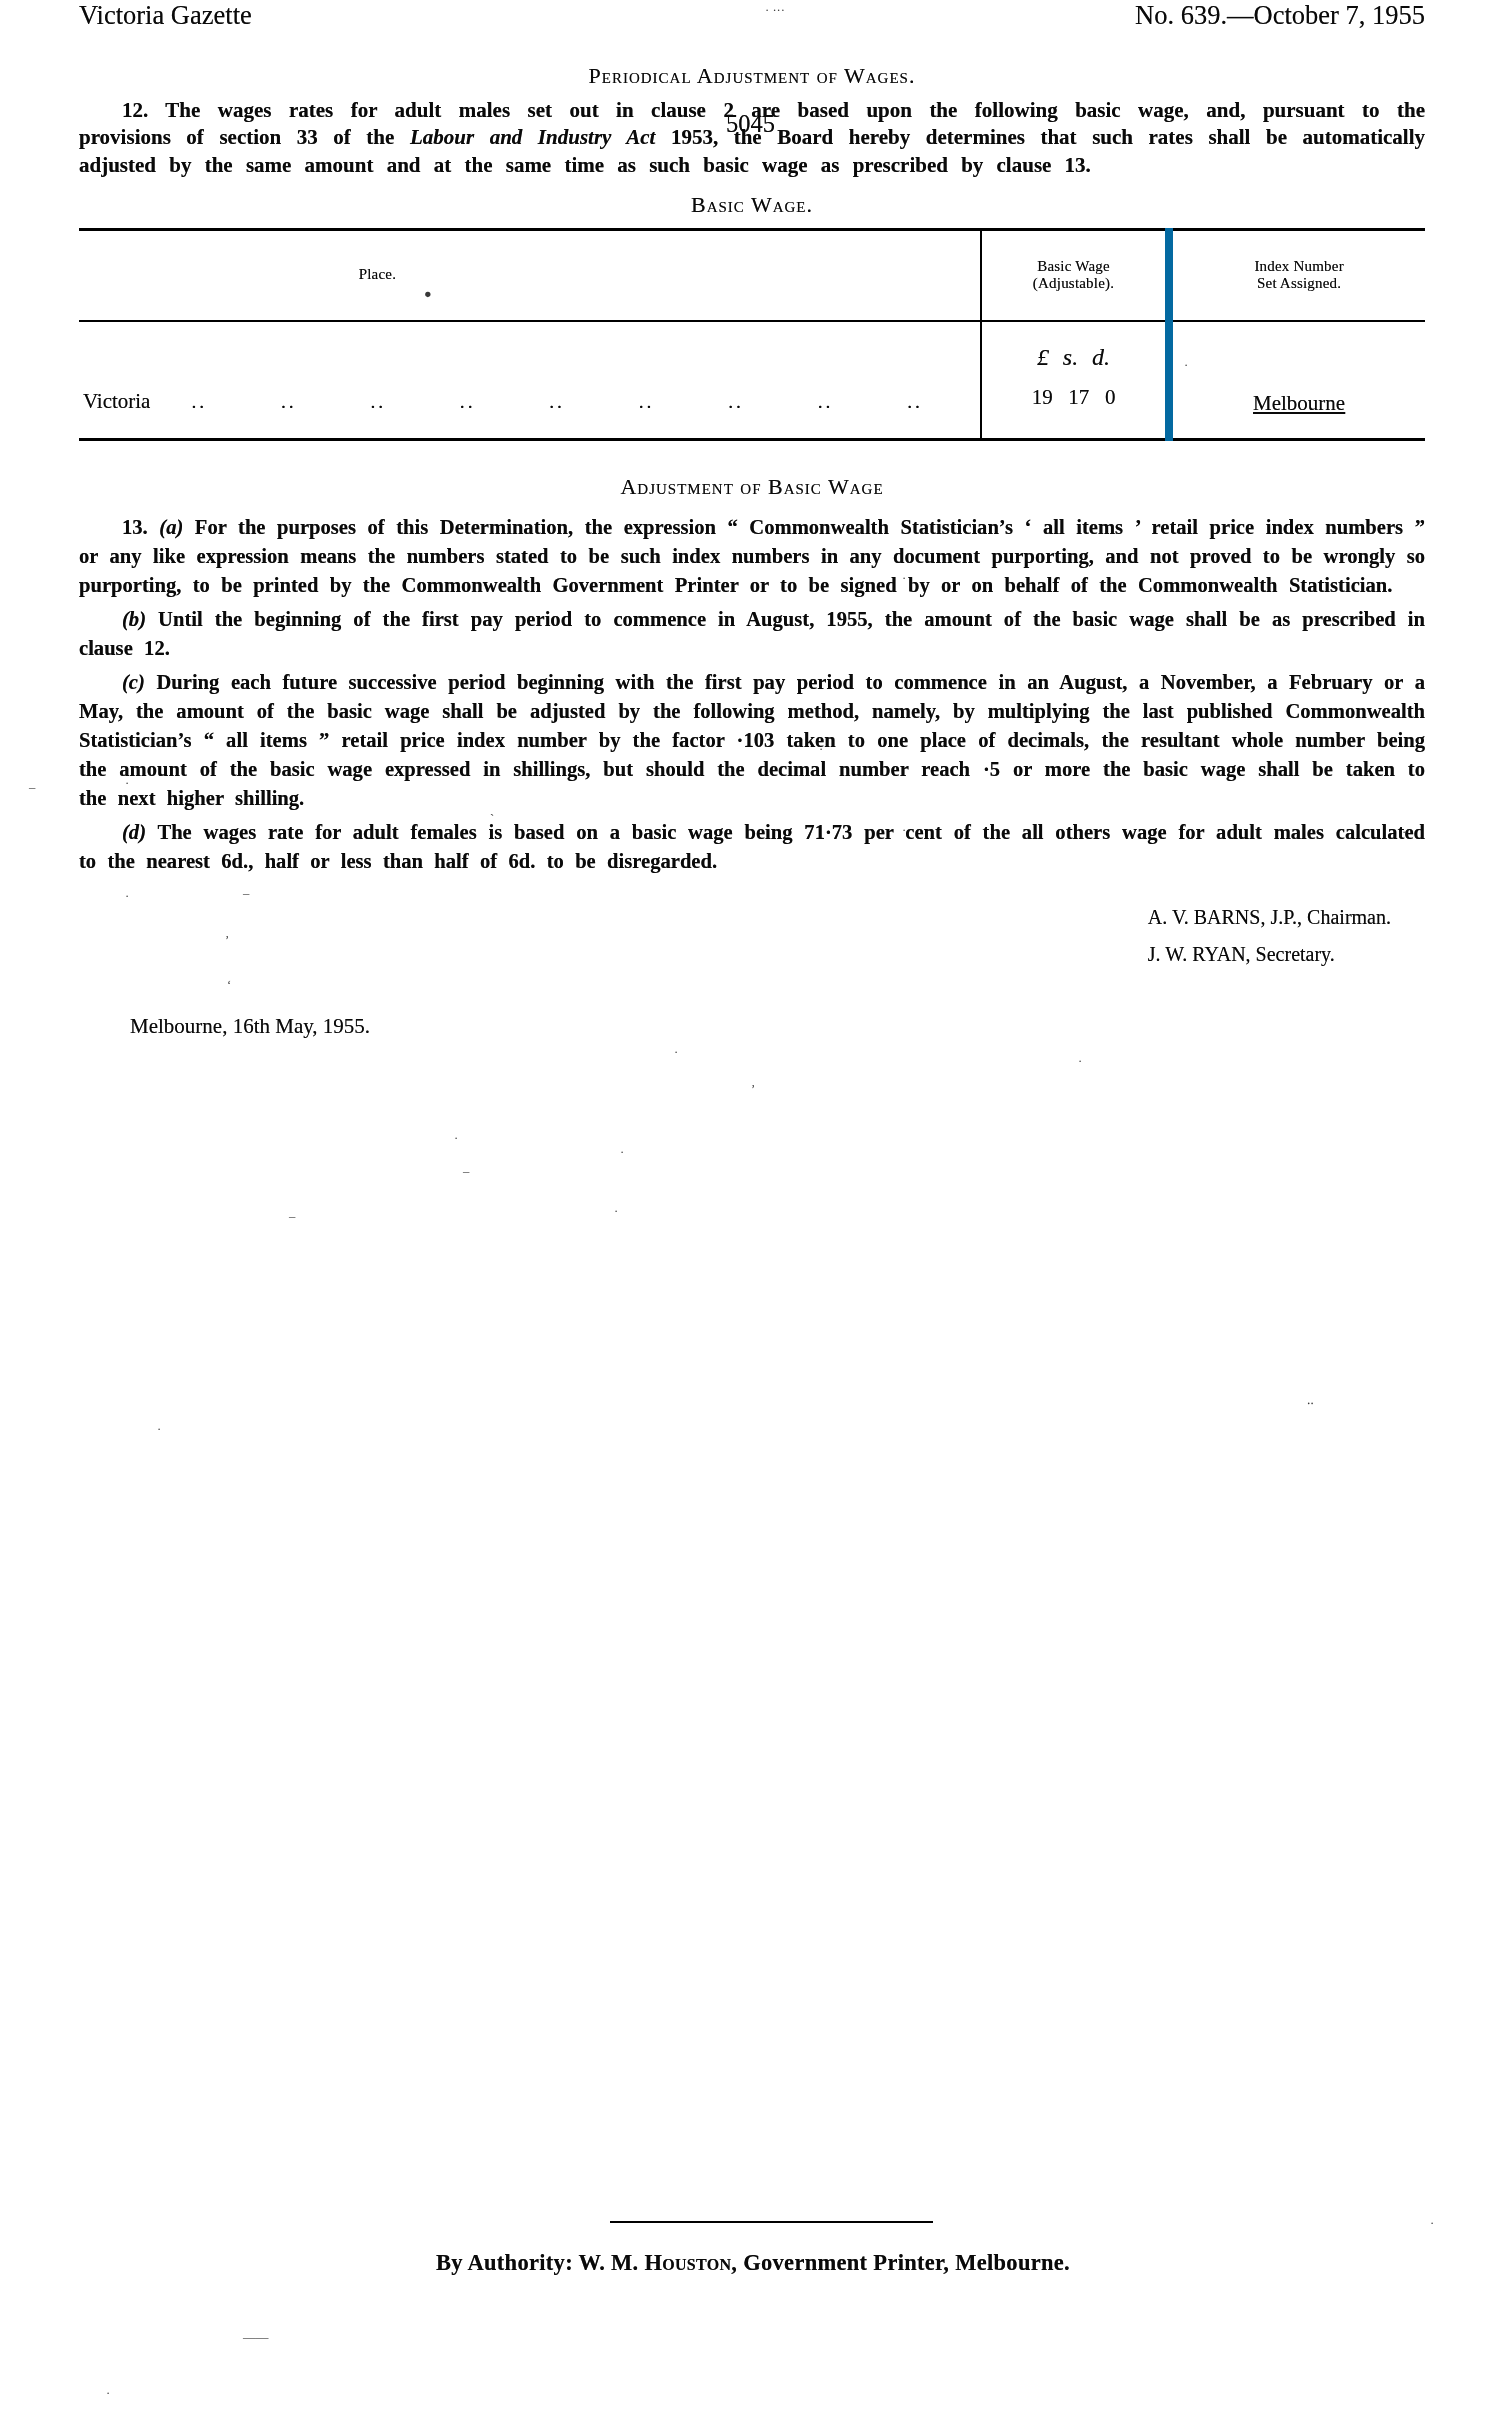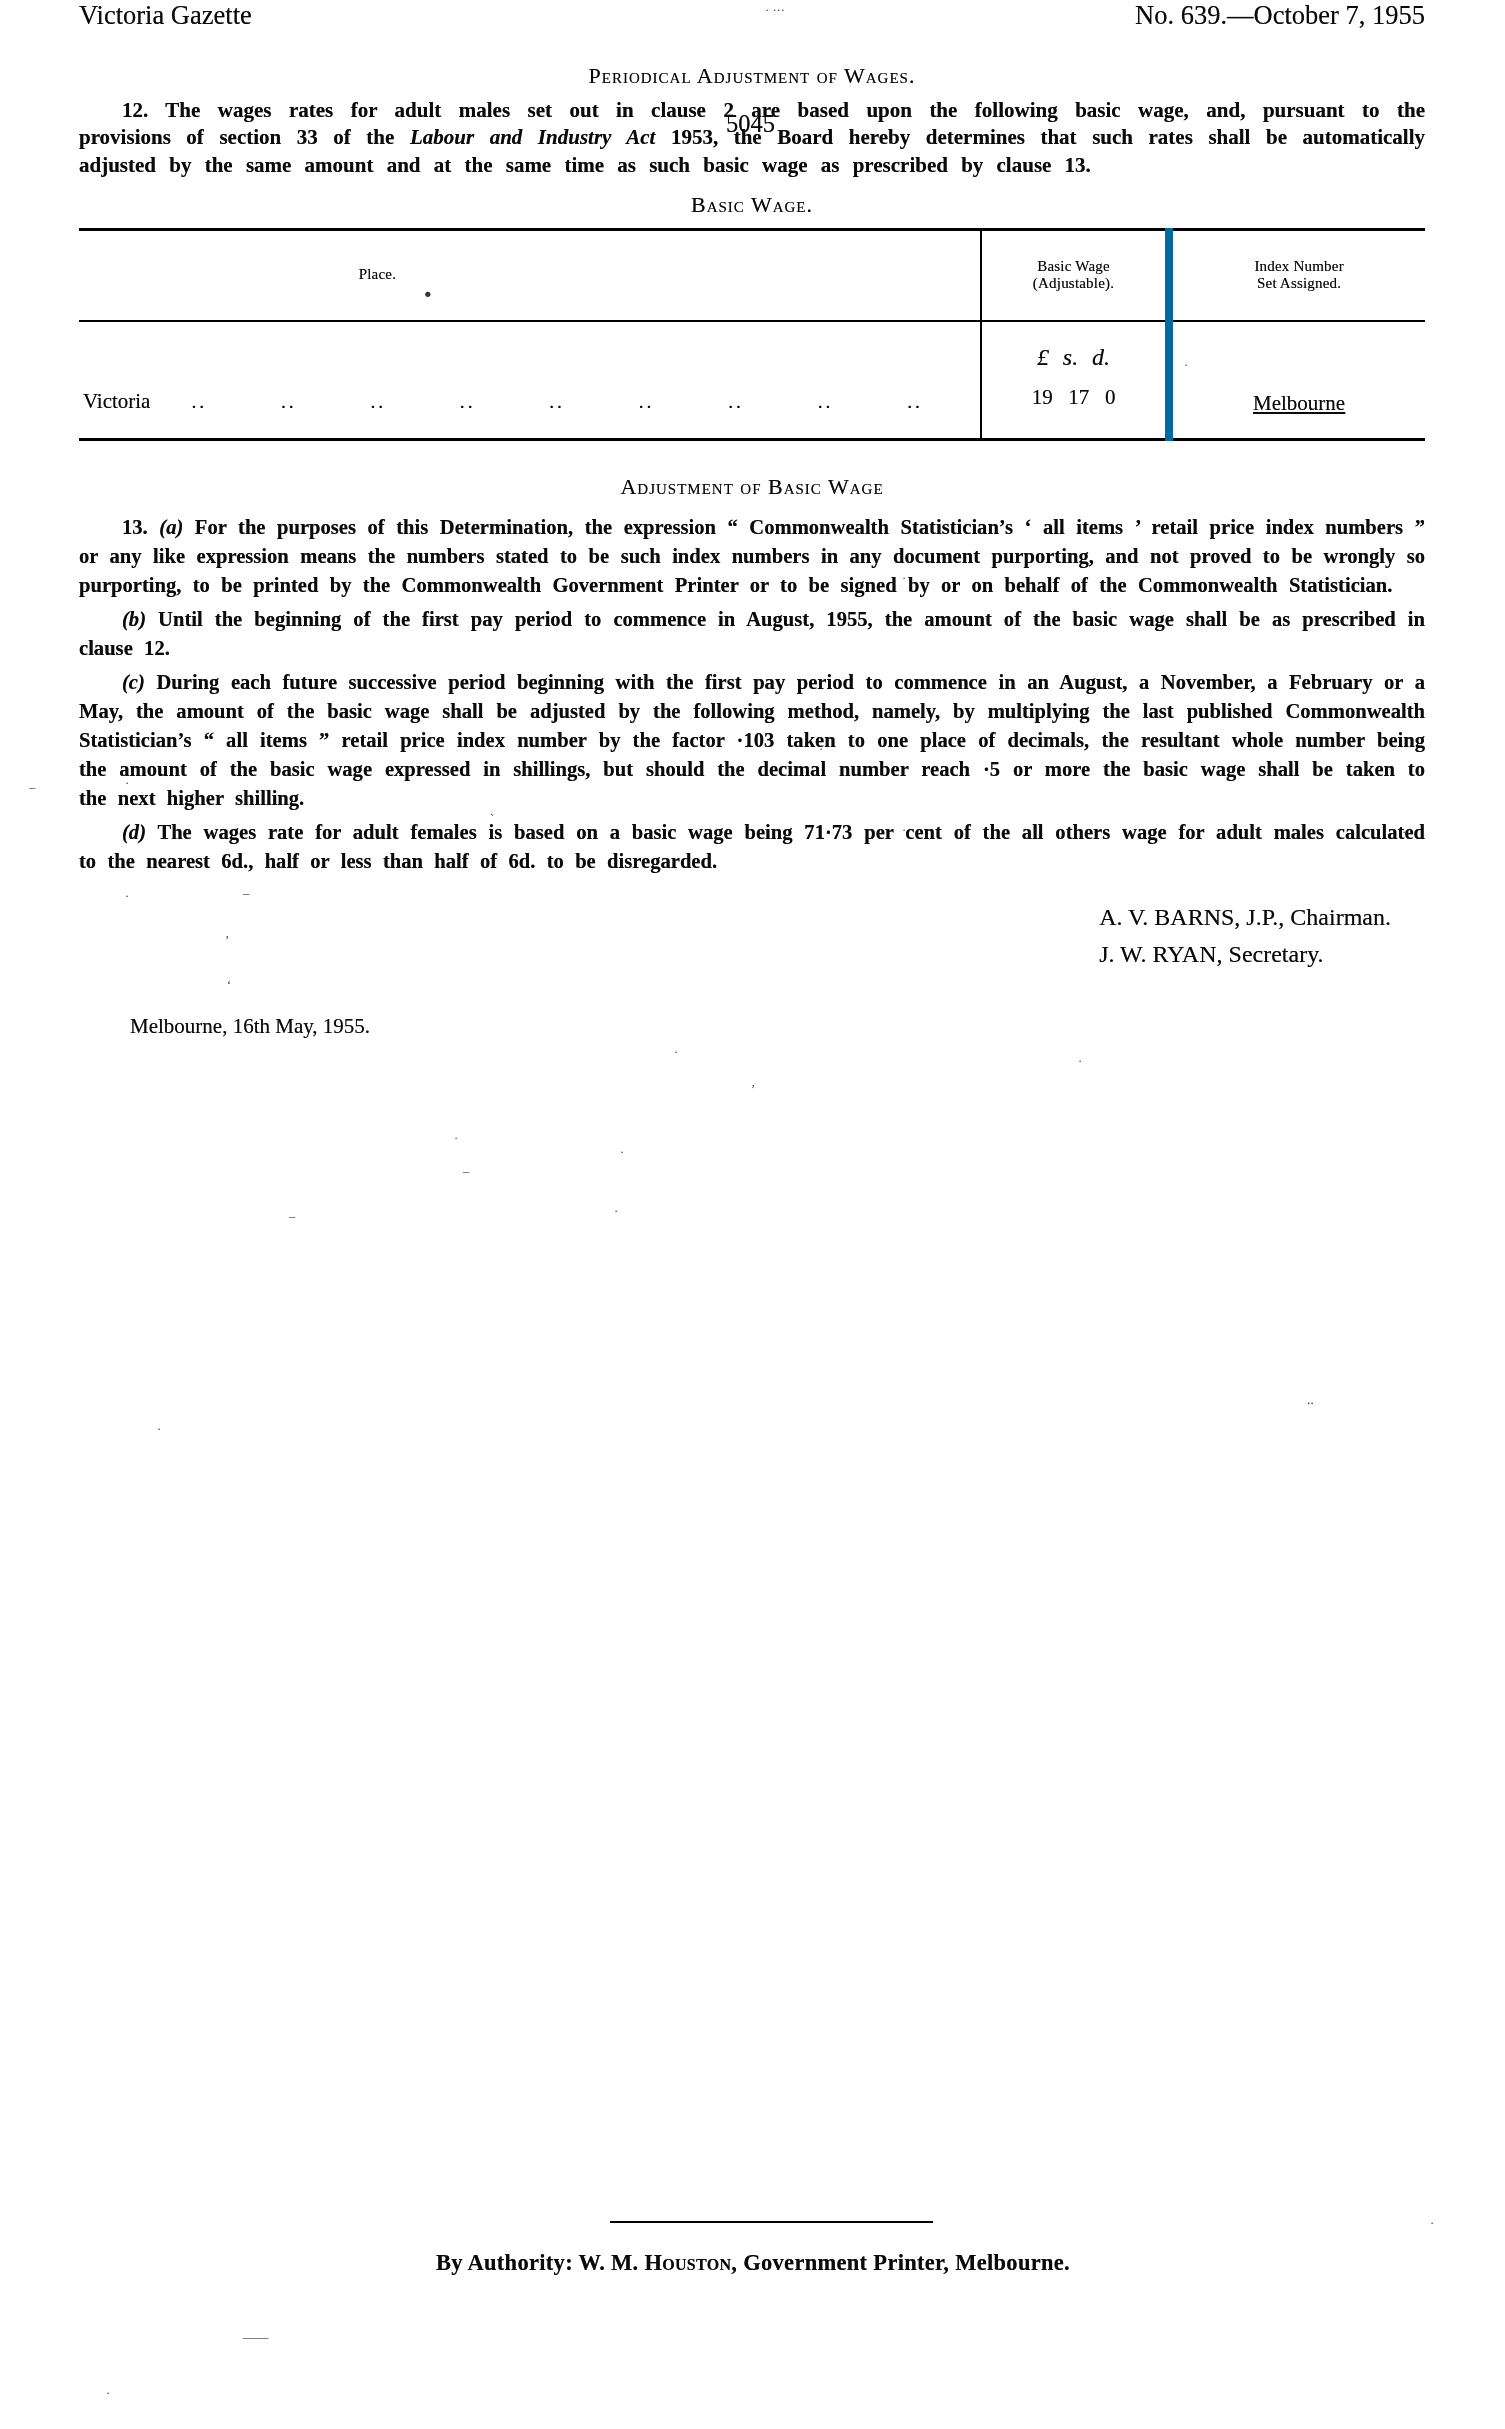--- a/index.html
+++ b/index.html
@@ -96,21 +96,21 @@
   .currency-units { font-style:italic; font-size:24px; margin-bottom:13.7px; }
   .currency-units span { margin:0 6.9px; }
   .wage-figures span { margin:0 7.8px; }
   .td-index { text-align:center; vertical-align:bottom; padding-bottom:21.6px; }
 
   
   .signatures {
     margin-top:23.5px;
     width:max-content;
     margin-left:auto; margin-right:34px;
-    font-size:24px;
+    font-size:20px;
     line-height:37px;
     text-align:left;
   }
   .dateline { margin-top:41px; margin-left:51px; font-size:21px; }
 
   
   .footer-rule {
     position:absolute;
     top:2221px; left:610px; width:323px;
     border-top:2.5px solid #000;

